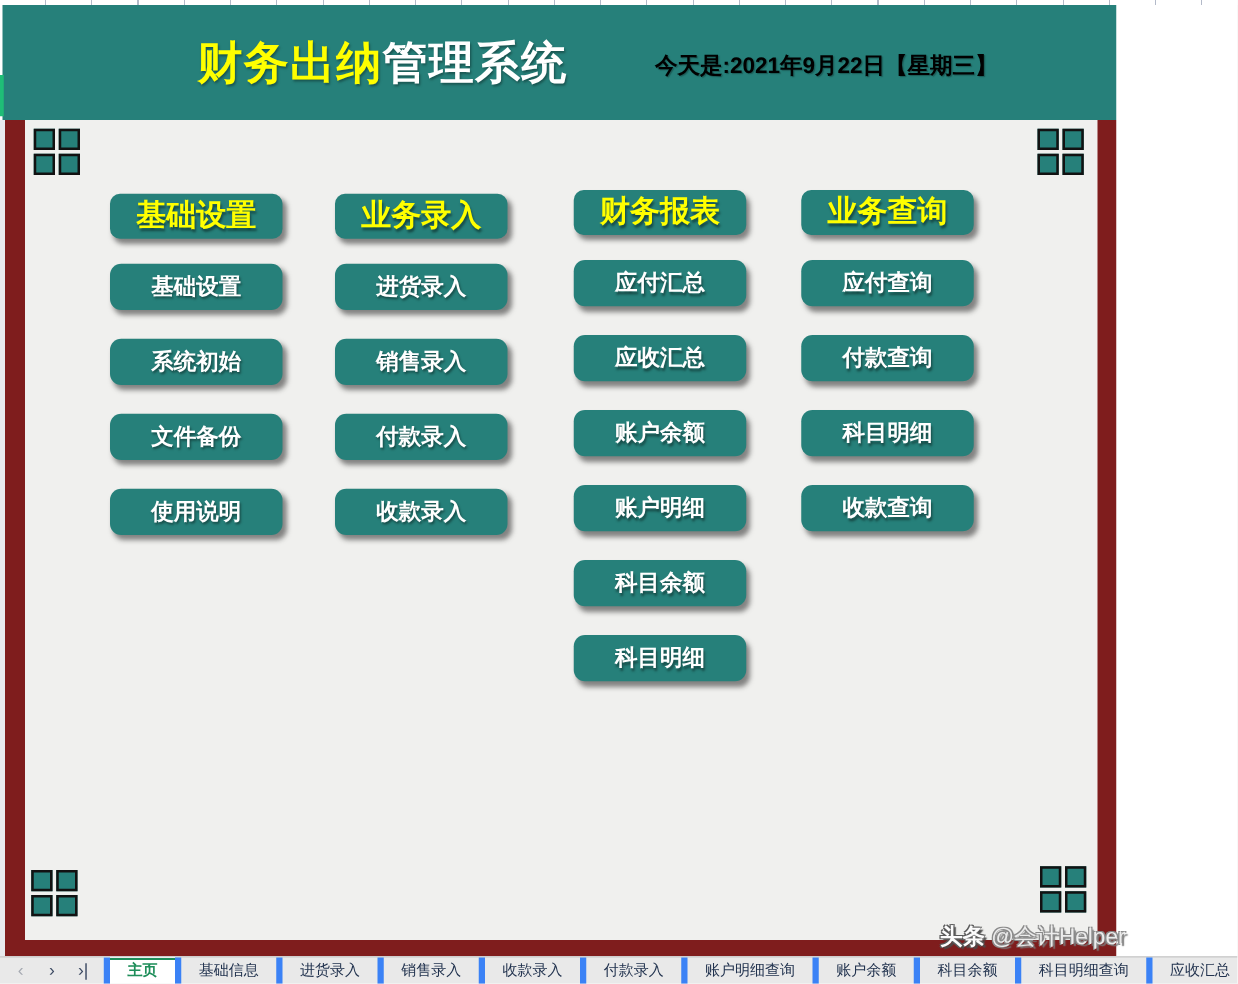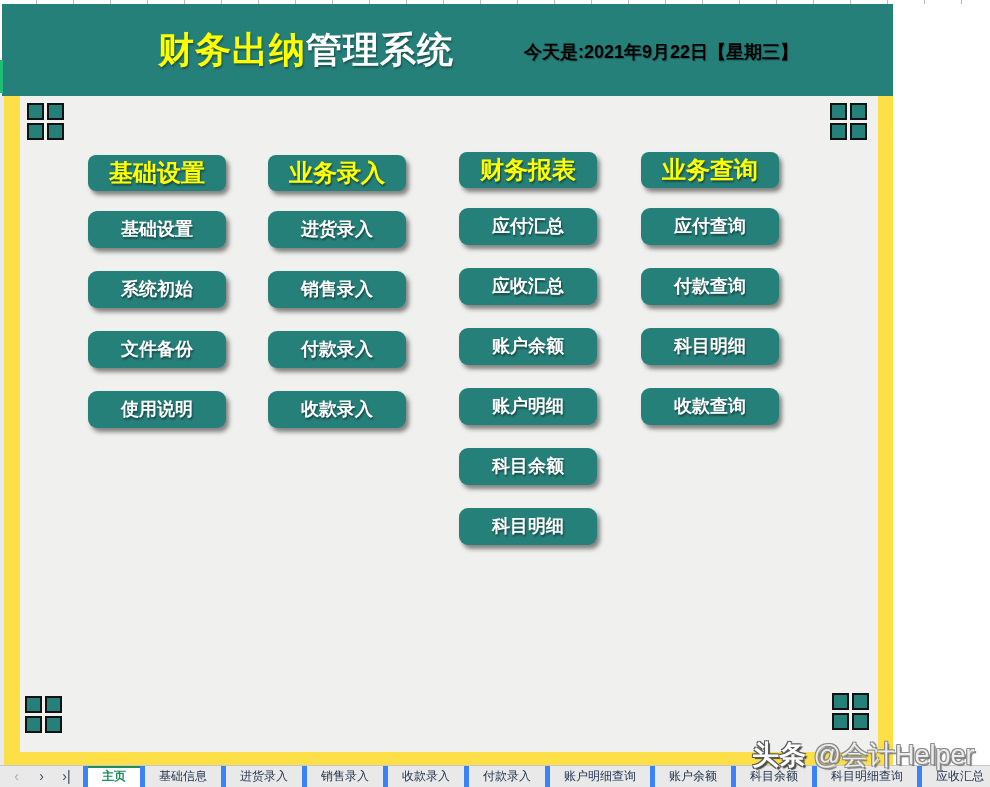--- a/index.html
+++ b/index.html
@@ -28,21 +28,21 @@
   .title-rest{color:#ffffff;}
   .date-line{
     position:absolute;left:522px;top:37px;height:22px;line-height:22px;
     font-size:18px;font-weight:bold;color:#000000;white-space:nowrap;
     text-shadow:1px 1px 1px rgba(0,0,0,.3);
   }
   .green-accent{position:absolute;left:0;top:60px;width:3px;height:33px;background:#1fbd77;}
   .left-strip{position:absolute;left:0;top:96px;width:4px;height:669px;background:#e8eaee;}
 
   
-  .frame{position:absolute;left:4px;top:96px;width:889px;height:669px;background:#fde047;}
+  .frame{position:absolute;left:4px;top:96px;width:889px;height:669px;background:#7f1d1d;}
   .panel{position:absolute;left:16px;top:0;width:858px;height:656px;background:#f0f0ee;}
 
   
   .sq-grid{position:absolute;display:grid;grid-template-columns:17px 17px;grid-template-rows:17px 17px;gap:3px;}
   .sq{background:#26807A;border:2px solid #121212;box-sizing:border-box;}
   .sq-tl{left:7px;top:7px;}
   .sq-tr{left:810px;top:7px;}
   .sq-bl{left:5px;top:600px;}
   .sq-br{left:812px;top:597px;}
 
@@ -60,21 +60,21 @@
   }
   .menu-btn{
     height:37px;line-height:37px;text-align:center;background:#26807A;
     color:#ffffff;font-size:18px;font-weight:bold;border-radius:9px;
     box-shadow:3px 4px 4px rgba(40,40,40,.55);margin-bottom:23px;
     text-shadow:1px 2px 2px rgba(0,0,0,.45);cursor:pointer;white-space:nowrap;
   }
 
   
   .watermark{
-    position:absolute;left:752px;top:737px;font-size:27px;white-space:nowrap;z-index:5;
+    position:absolute;left:752px;top:737px;font-size:18px;white-space:nowrap;z-index:5;
   }
   .wm-brand{
     font-weight:bold;color:#fcfcfc;
     text-shadow:-1px -1px 0 #5a5a5a,1px -1px 0 #5a5a5a,-1px 1px 0 #5a5a5a,2px 2px 1px #4a4a4a;
   }
   .wm-handle{
     color:#ececec;
     text-shadow:-1px -1px 0 #8a8a8a,1px -1px 0 #8a8a8a,-1px 1px 0 #8a8a8a,2px 2px 1px #7a7a7a;
   }
 

